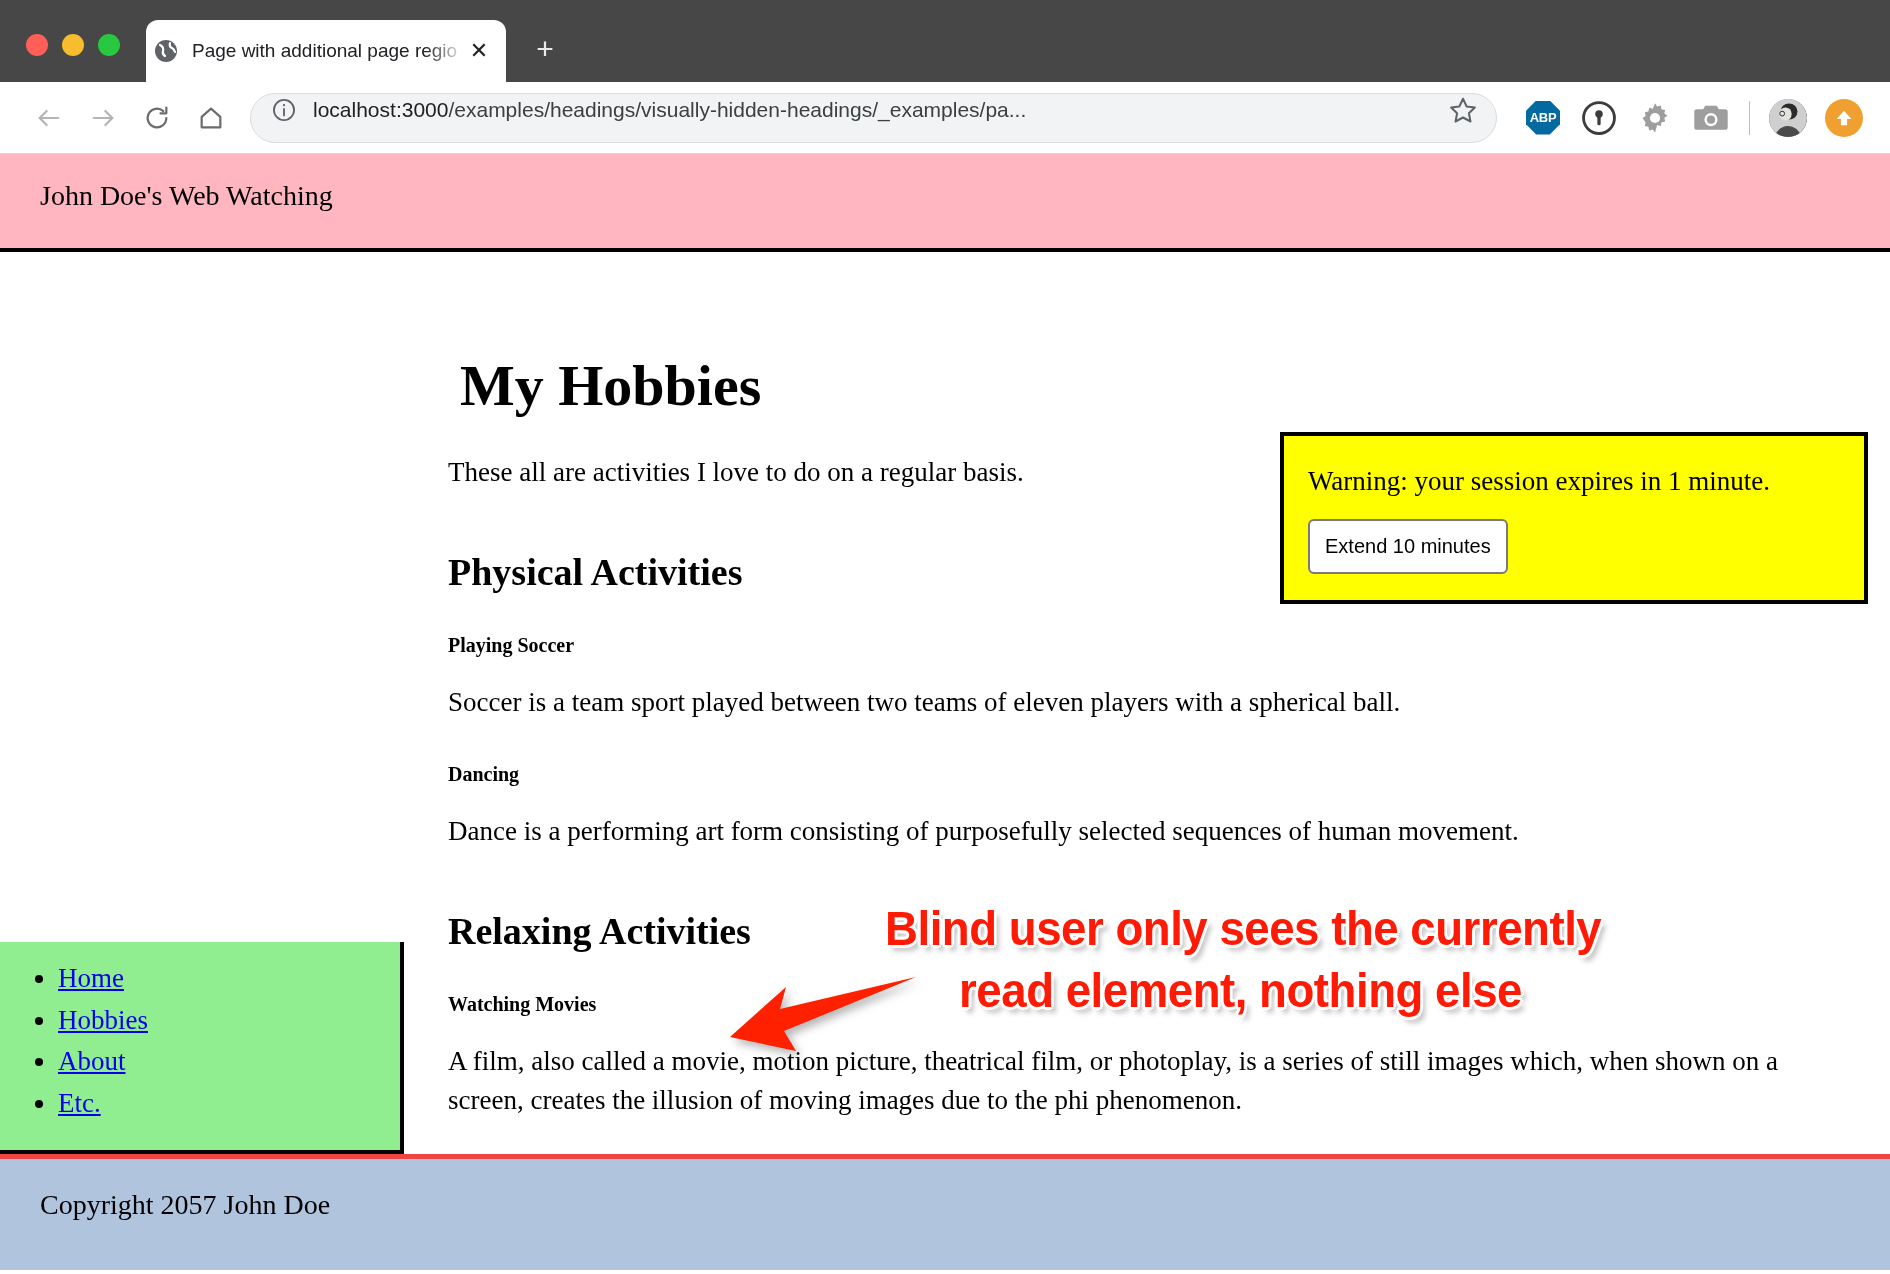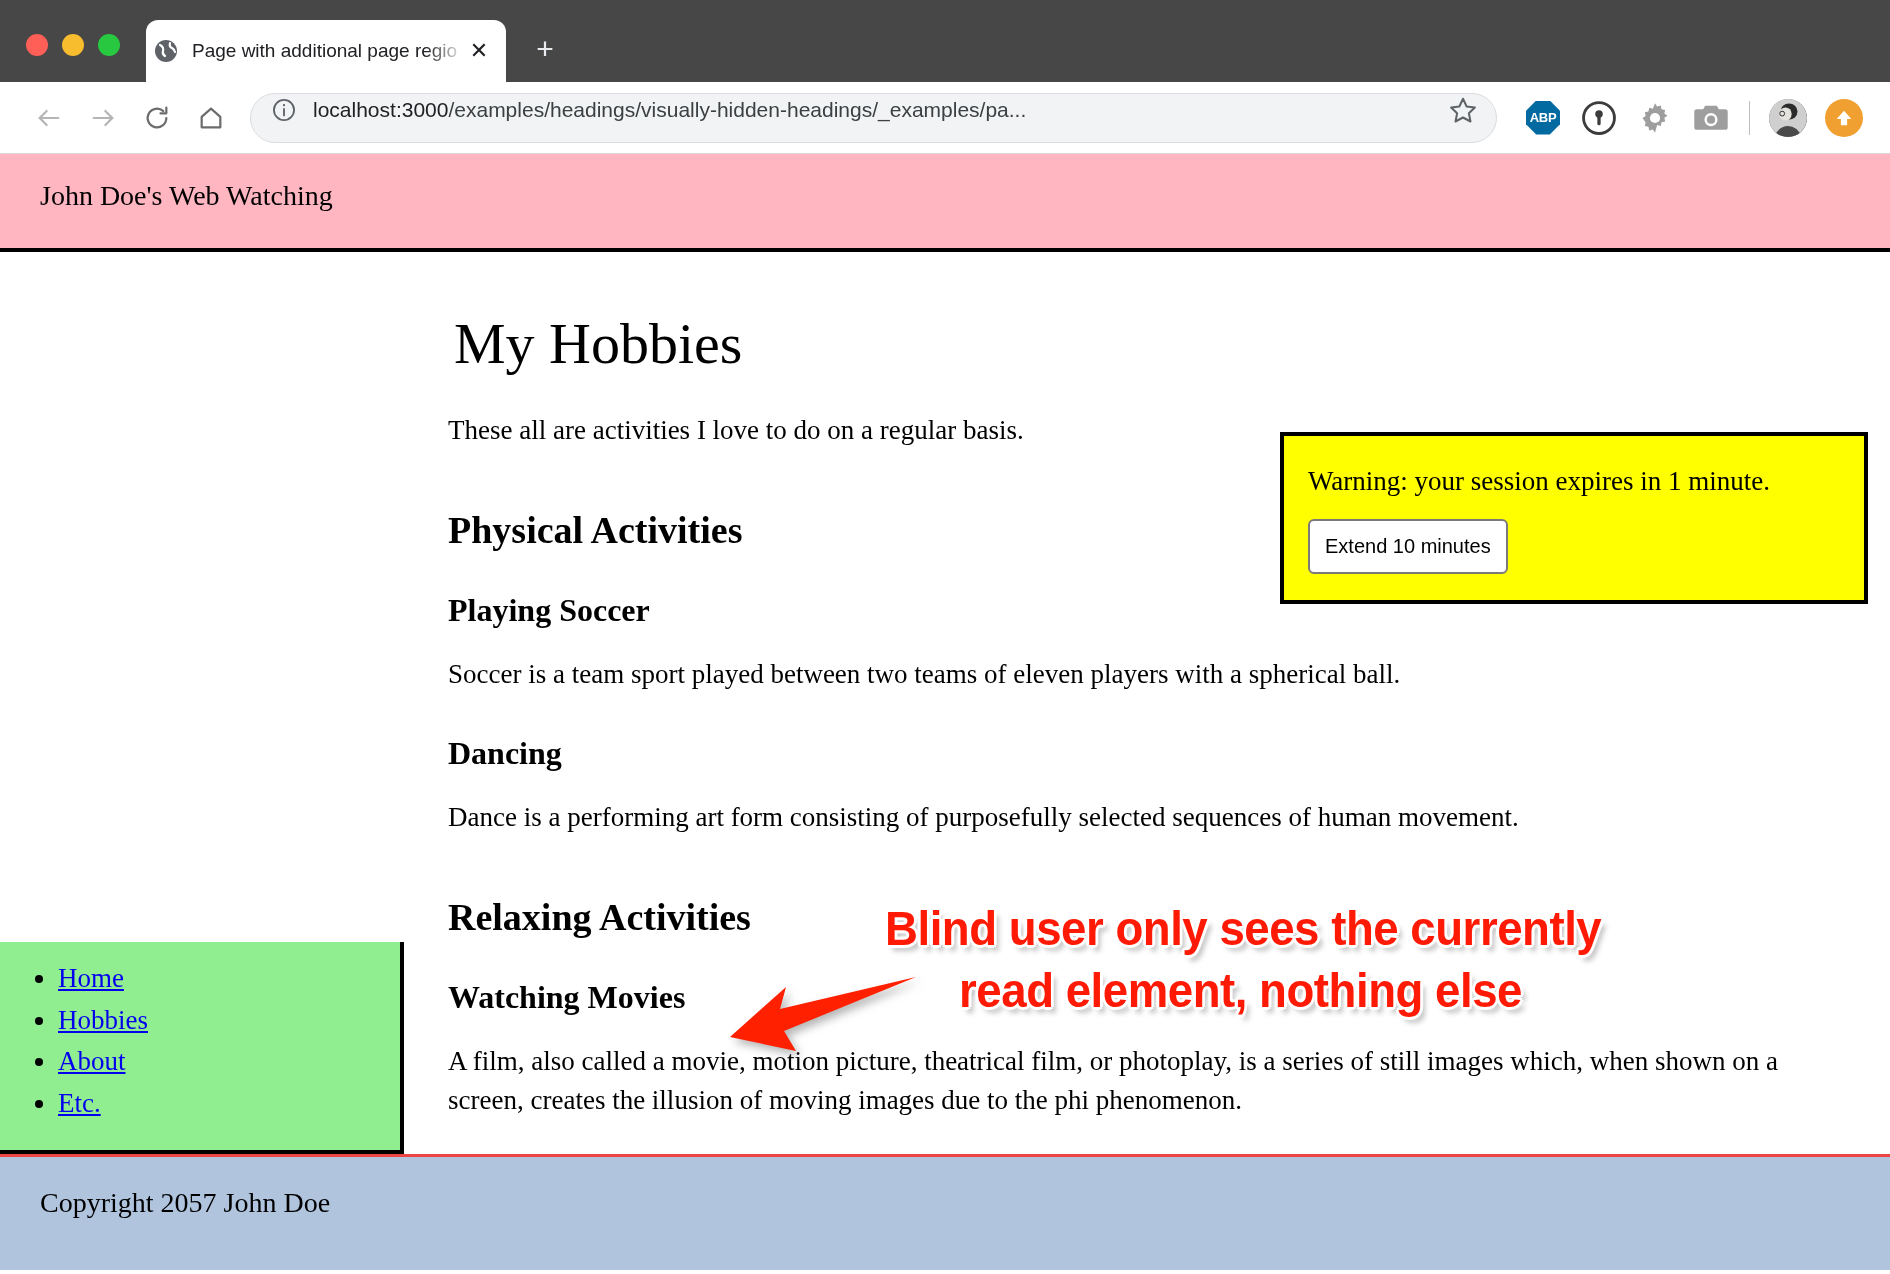--- a/index.html
+++ b/index.html
@@ -178,24 +178,24 @@
   .sidebar-nav li { margin: 0 0 5px 0; line-height: 1.35; }
   .sidebar-nav a { color: #0000ee; text-decoration: underline; }
 
   .main {
     flex: 1 1 auto;
     padding: 24px 46px 0 44px;
     position: relative;
     background: #fff;
   }
   .main h1 {
-    font-size: 58px; font-weight: normal; margin: 22px 0 36px 6px; line-height: 1.05;
+    font-size: 58px; font-weight: bold; margin: 22px 0 36px 12px; line-height: 1.05;
   }
   .main h2 { font-size: 38px; font-weight: bold; margin: 58px 0 30px 0; }
-  .main h3 { font-size: 32px; font-weight: bold; margin: 40px 0 26px 0; }
+  .main h3 { font-size: 20px; font-weight: bold; margin: 40px 0 26px 0; }
   .main p { font-size: 27px; margin: 0 0 34px 0; line-height: 1.45; max-width: 1330px; }
 
   .warning-box {
     position: absolute;
     left: 1280px;
     top: 278px;
     width: 588px;
     background: #ffff00;
     border: 4px solid #000;
     padding: 30px 24px 26px 24px;
@@ -207,21 +207,21 @@
     background: #ffffff;
     border: 2px solid #7a7a7a;
     border-radius: 6px;
     padding: 14px 15px;
     color: #000;
     cursor: pointer;
   }
 
   .page-footer {
     background: #b0c4de;
-    border-top: 3px solid #ef4444;
+    border-top: 5px solid #ef4444;
     padding: 30px 0 0 40px;
     font-size: 28px;
     color: #000;
     height: 116px;
   }
 
   
   .annotation {
     position: absolute;
     left: 885px;

